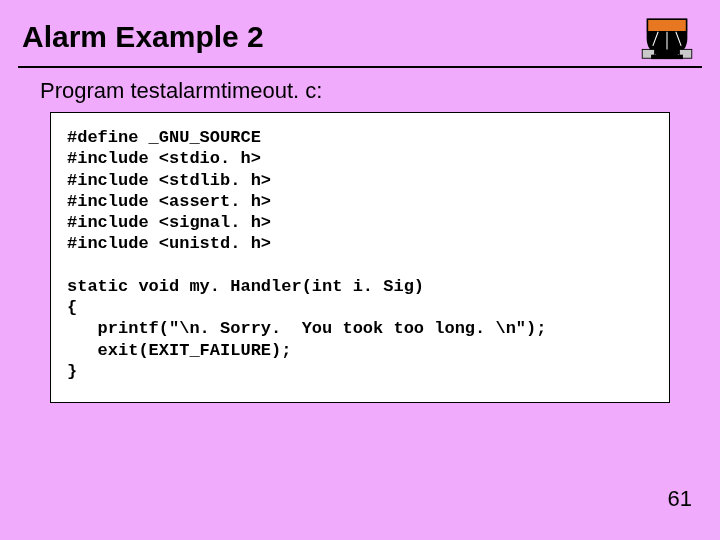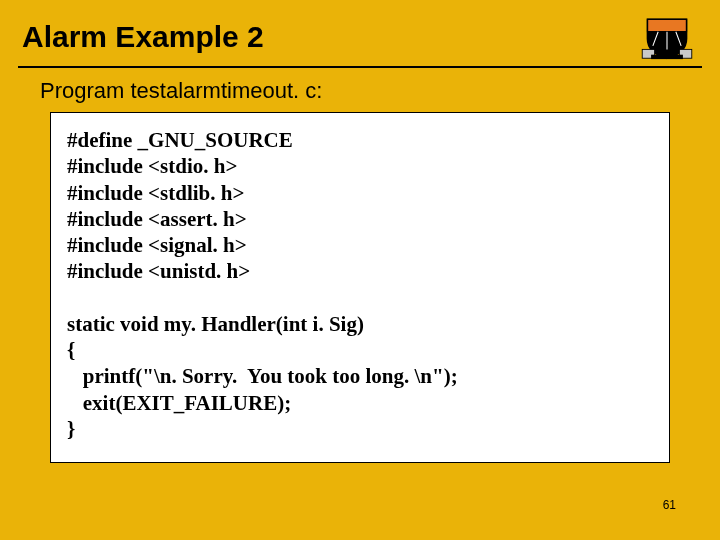--- a/index.html
+++ b/index.html
@@ -1,21 +1,21 @@
 <!DOCTYPE html>
 <html><head>
 <meta charset="utf-8">
 <style>
   * { box-sizing: border-box; margin: 0; padding: 0; }
   html, body { width: 720px; height: 540px; background: #fff; font-family: Arial, Helvetica, sans-serif; }
   .slide {
     position: relative;
     width: 720px;
     height: 540px;
-    background: #eab308;
+    background: #f0abfc;
   }
   .title-row {
     display: flex;
     align-items: center;
     justify-content: space-between;
     padding: 14px 26px 6px 22px;
   }
   .title {
     font-size: 30px;
     font-weight: 700;
@@ -35,33 +35,33 @@
   }
   .subtitle {
     font-size: 22px;
     color: #000;
     margin: 10px 0 8px 40px;
   }
   .codebox {
     margin: 0 50px 0 50px;
     border: 1.5px solid #000;
     padding: 14px 16px 20px 16px;
-    font-family: Liberation Serif, serif;
-    font-size: 21px;
+    font-family: Liberation Mono, monospace;
+    font-size: 17px;
     font-weight: 700;
     line-height: 1.25;
     white-space: pre;
     color: #000;
     background: #fff;
   }
   .pageno {
     position: absolute;
-    right: 44px;
+    right: 28px;
     bottom: 28px;
-    font-size: 12px;
+    font-size: 22px;
     color: #000;
   }
 </style>
 </head>
 <body>
 
 <div class="slide">
 
   <div class="title-row">
     <div class="title">Alarm Example 2</div>

